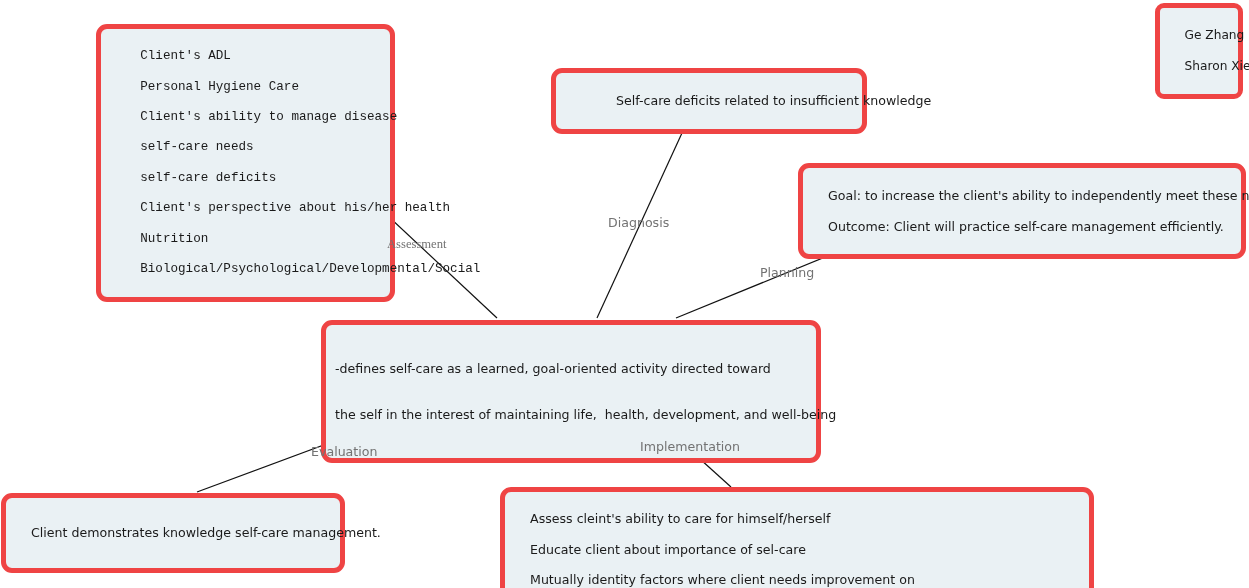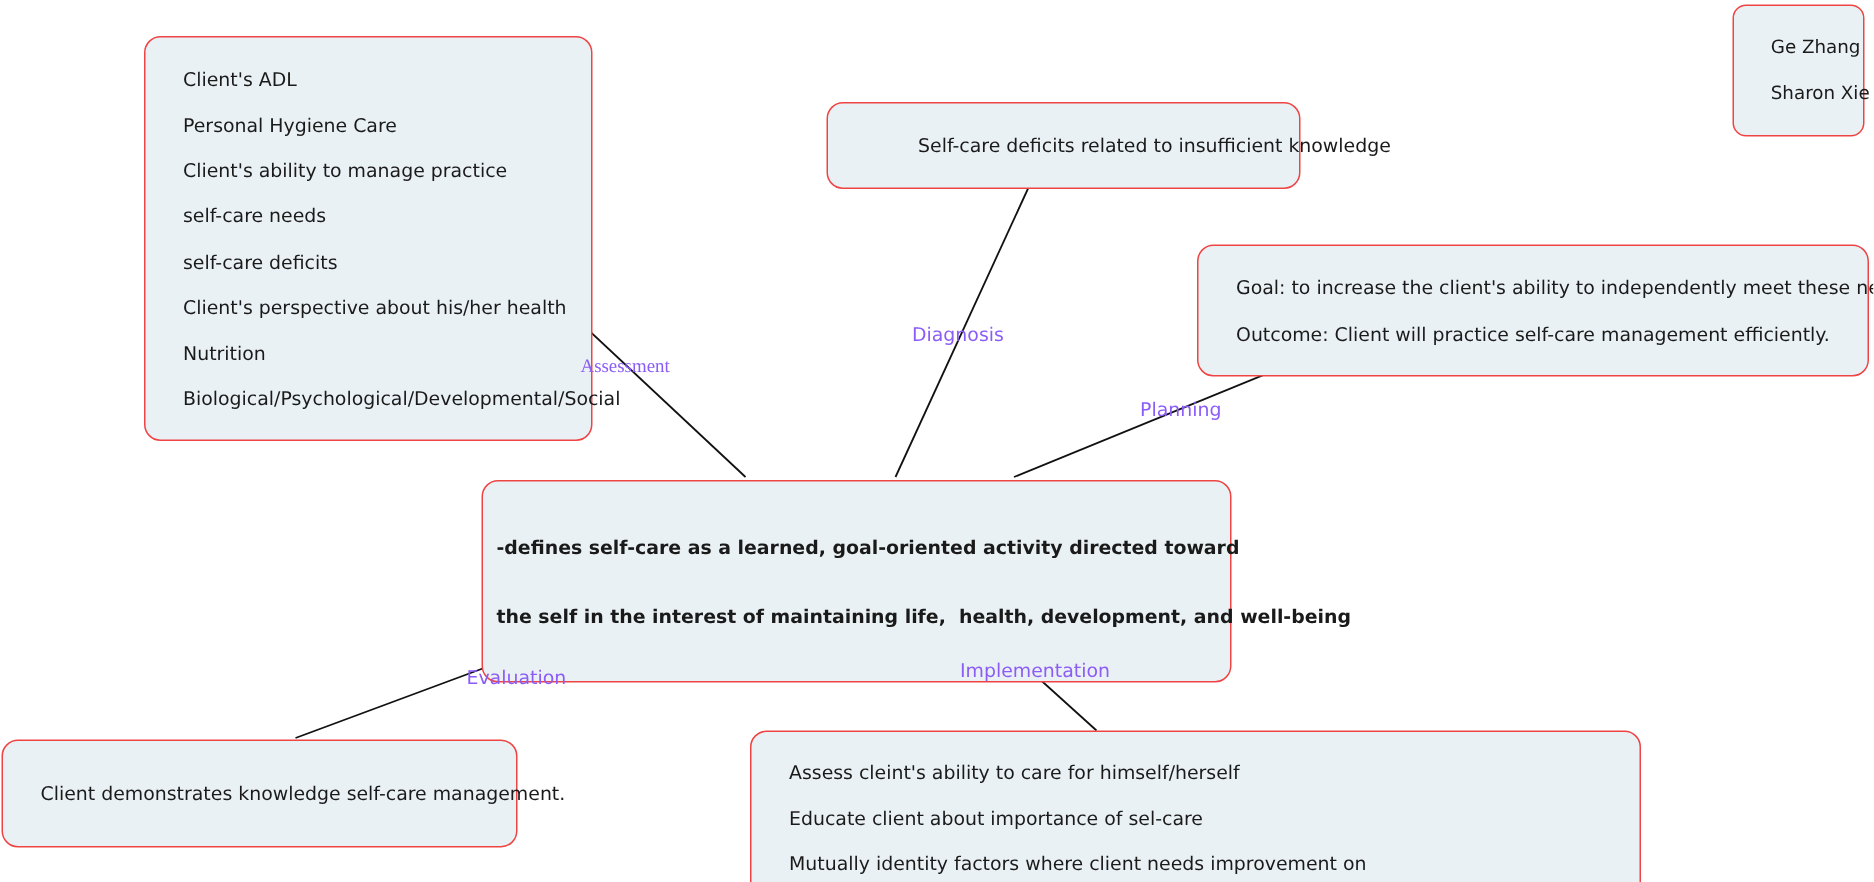--- a/index.html
+++ b/index.html
@@ -22,54 +22,53 @@
     left: 0;
     top: 0;
     width: 1249px;
     height: 588px;
     pointer-events: none;
   }
   .node {
     position: absolute;
     box-sizing: border-box;
     background: #eaf1f4;
-    border: 1px solid #ef4444;
+    border: 5px solid #ef4444;
     border-radius: 11px;
     color: #1a1a1a;
     font-size: 12.6px;
     line-height: 15.2px;
     padding: 5px 9px;
     white-space: pre;
   }
   .node .line {
     white-space: pre;
   }
   #node-central {
     text-align: center;
   }
   #node-central .line {
     display: block;
     text-align: center;
   }
   #node-central .line.l2,
   #node-central .line.l3 {
     text-align: left;
-    font-weight: bold;
   }
   #node-author {
     font-size: 12.2px;
     line-height: 15.5px;
     text-align: center;
     padding: 4px 9px;
     border-radius: 9px;
   }
   .edge-label {
     position: absolute;
     font-size: 12.6px;
-    color: #8b5cf6;
+    color: #737373;
     white-space: nowrap;
     background: transparent;
   }
 </style>
 </head>
 <body>
 
 <div id="canvas">
 
   <svg class="edges" viewBox="0 0 1249 588">
@@ -88,24 +87,24 @@
     <line x1="461" y1="394" x2="197" y2="492" stroke="#111111" stroke-width="1.2"></line>
 
     <line x1="628" y1="394" x2="731" y2="487" stroke="#111111" stroke-width="1.2"></line>
   </svg>
 
   <div class="node" id="node-author" style="left:1155px; top:3px; width:88px;">
     <span class="line">Ge Zhang</span><br>
     <span class="line">Sharon Xie</span>
   </div>
 
-  <div class="node" id="node-assessment" style="left:96px; top:24px; width:299px;">
+  <div class="node" id="node-assessment" style="left:96px; top:24px; width:299px;font-family:Liberation Mono, monospace;">
     <span class="line">Client's ADL</span><br>
     <span class="line">Personal Hygiene Care</span><br>
-    <span class="line">Client's ability to manage practice</span><br>
+    <span class="line">Client's ability to manage disease</span><br>
     <span class="line">self-care needs</span><br>
     <span class="line">self-care deficits</span><br>
     <span class="line">Client's perspective about his/her health</span><br>
     <span class="line">Nutrition</span><br>
     <span class="line">Biological/Psychological/Developmental/Social</span>
   </div>
 
   <div class="node" id="node-diagnosis" style="left:551px; top:68px; width:316px;padding-left:44px;">
     <span class="line">Self-care deficits related to insufficient knowledge</span>
   </div>

